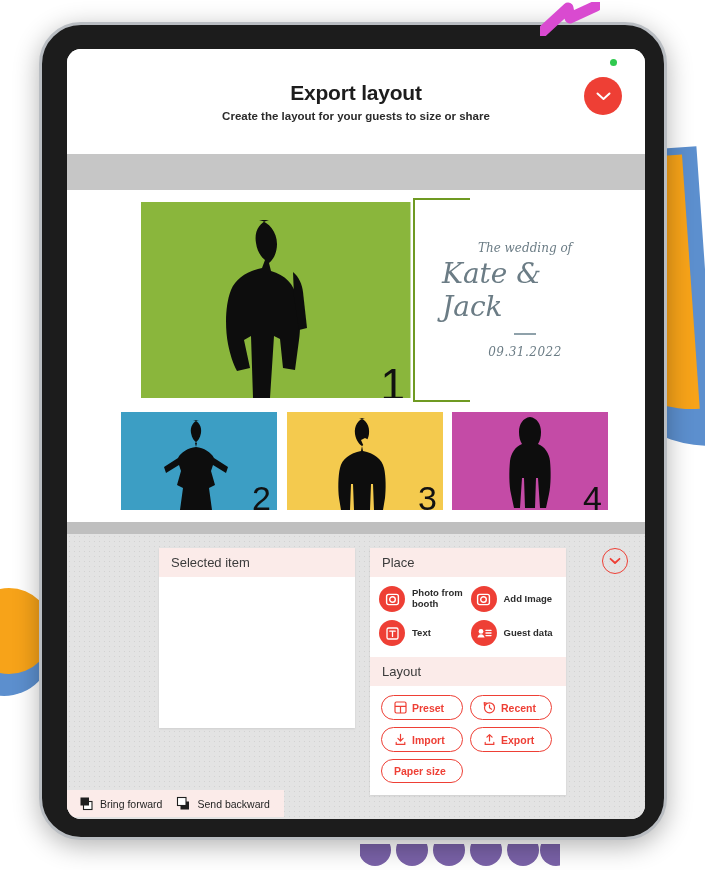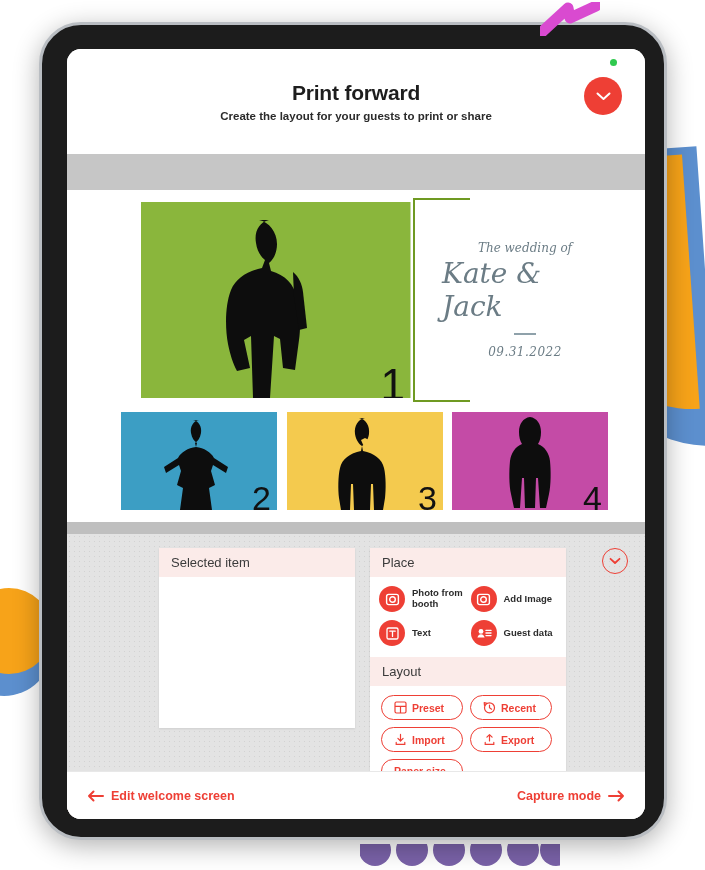--- a/index.html
+++ b/index.html
@@ -242,22 +242,22 @@
     <span class="cam"></span>
     <span class="cam lens"></span>
     <span class="cam tiny"></span>
     <span class="cam"></span>
   </div>
 
   <div id="screen">
 
     <div id="app-header">
       <div id="status-dot"></div>
-      <div id="page-title">Print forward</div>
-      <div id="page-subtitle">Create the layout for your guests to print or share</div>
+      <div id="page-title">Export layout</div>
+      <div id="page-subtitle">Create the layout for your guests to size or share</div>
       <button id="header-collapse-btn">
         <span>
           <svg width="15" height="9" viewBox="0 0 15 9">
             <path d="M1.5 1.5 L7.5 7 L13.5 1.5" stroke="#fff" stroke-width="2" fill="none" stroke-linecap="round" stroke-linejoin="round"></path>
           </svg>
         </span>
       </button>
     </div>
 
     <div id="toolbar-band"></div>
@@ -444,34 +444,15 @@
             <svg width="15" height="15" viewBox="0 0 15 15">
               <rect x="4.5" y="5.5" width="8.5" height="8" fill="#1f1f1f"></rect>
               <rect x="1.5" y="1.5" width="8.5" height="8" fill="#fff" stroke="#1f1f1f" stroke-width="1.1"></rect>
             </svg>
           </span>
           <span>Send backward</span>
         </button>
       </div>
     </div>
 
-    <div id="footer-nav">
-      <button class="nav-btn">
-        <span>
-          <svg width="17" height="12" viewBox="0 0 17 12">
-            <path d="M16 6 H2 M6.5 1.5 L2 6 L6.5 10.5" stroke="#ee3f35" stroke-width="2" fill="none" stroke-linecap="round" stroke-linejoin="round"></path>
-          </svg>
-        </span>
-        <span>Edit welcome screen</span>
-      </button>
-
-      <button class="nav-btn">
-        <span>Capture mode</span>
-        <span>
-          <svg width="17" height="12" viewBox="0 0 17 12">
-            <path d="M1 6 H15 M10.5 1.5 L15 6 L10.5 10.5" stroke="#ee3f35" stroke-width="2" fill="none" stroke-linecap="round" stroke-linejoin="round"></path>
-          </svg>
-        </span>
-      </button>
-    </div>
 
   </div>
 </div>
 
 </body></html>

